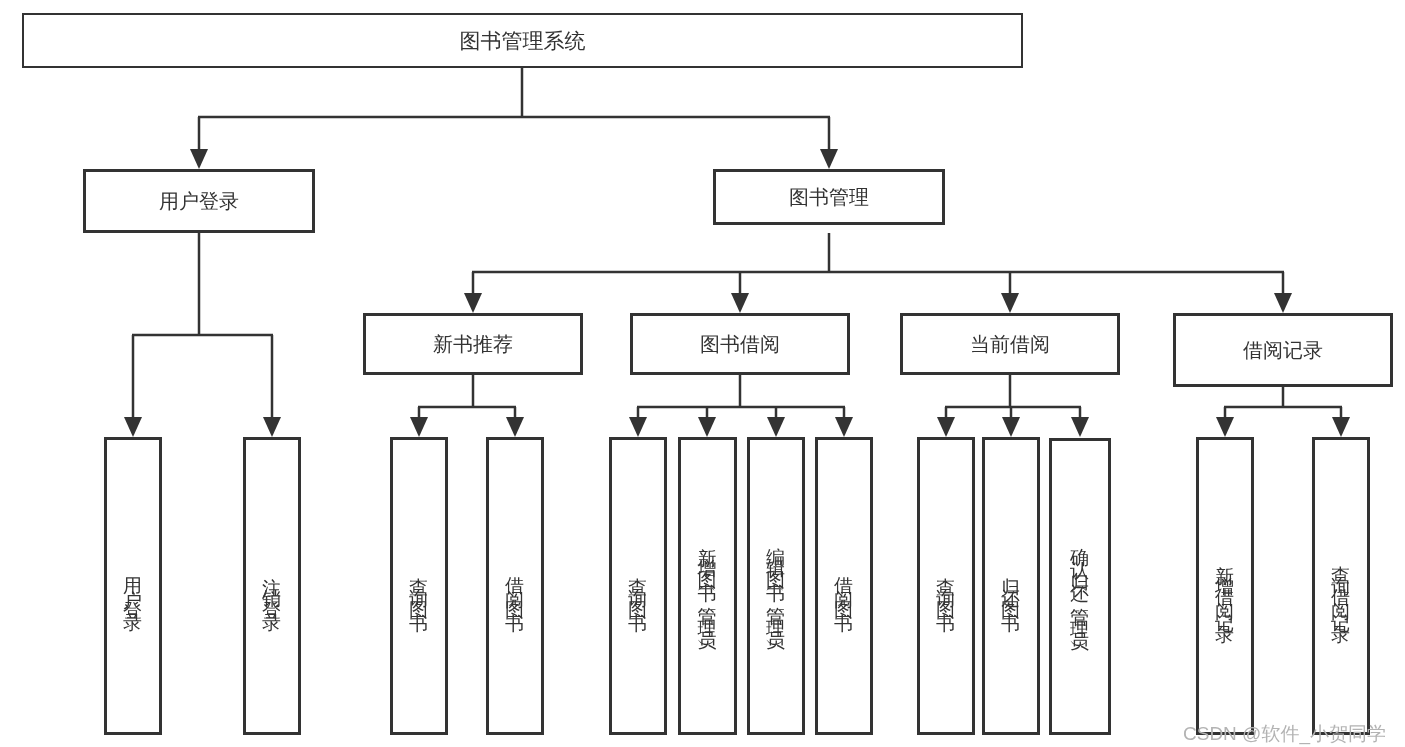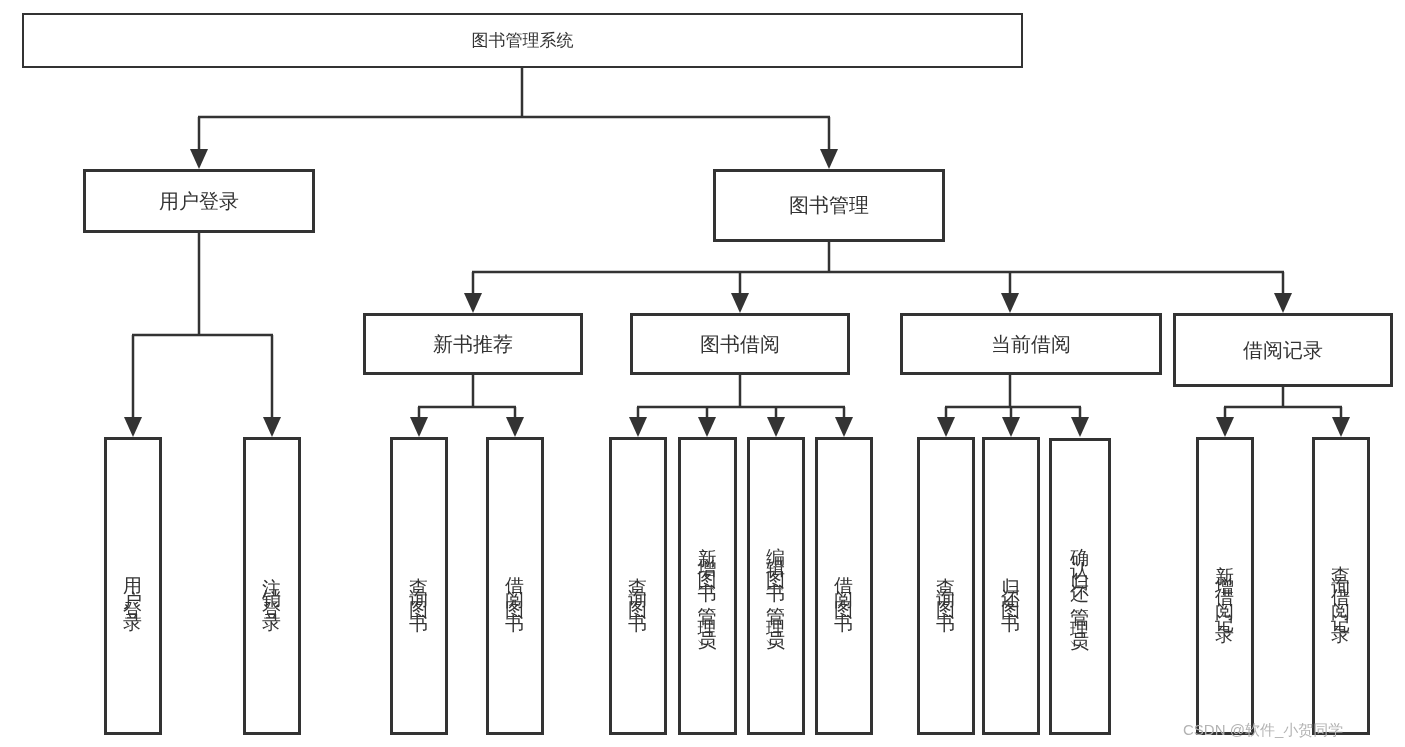--- a/index.html
+++ b/index.html
@@ -20,36 +20,36 @@
     position: absolute;
     box-sizing: border-box;
     border: 2px solid #333333;
     background: #ffffff;
     display: flex;
     align-items: center;
     justify-content: center;
     color: #333333;
     text-align: center;
   }
-  .root-box  { font-size: 17px; border-width: 2px; }
+  .root-box  { font-size: 21px; border-width: 2px; }
   .l2-box, .l3-box { font-size: 20px; border-width: 3px; }
   .leaf-box  { border-width: 3px; }
   .leaf-box .vtext {
     writing-mode: vertical-rl;
     text-orientation: mixed;
     font-size: 19px;
     line-height: 1;
     letter-spacing: 12px;
     color: #333333;
   }
   .watermark {
     position: absolute;
     left: 1183px;
     top: 721px;
-    font-size: 15px;
+    font-size: 19px;
     color: #b3b3b3;
     white-space: nowrap;
     z-index: 20;
   }
 </style>
 </head>
 <body>
 
 <div class="canvas">
 
@@ -129,31 +129,31 @@
     </g>
   </svg>
 
   <div class="box root-box" style="left:22px; top:13px; width:1001px; height:55px;">
     <span>图书管理系统</span>
   </div>
 
   <div class="box l2-box" style="left:83px; top:169px; width:232px; height:64px;">
     <span>用户登录</span>
   </div>
-  <div class="box l2-box" style="left:713px; top:169px; width:232px; height:73px;">
+  <div class="box l2-box" style="left:713px; top:169px; width:232px; height:56px;">
     <span>图书管理</span>
   </div>
 
   <div class="box l3-box" style="left:630px; top:313px; width:220px; height:62px;">
     <span>图书借阅</span>
   </div>
   <div class="box l3-box" style="left:363px; top:313px; width:220px; height:62px;">
     <span>新书推荐</span>
   </div>
-  <div class="box l3-box" style="left:900px; top:313px; width:262px; height:62px;">
+  <div class="box l3-box" style="left:900px; top:313px; width:220px; height:62px;">
     <span>当前借阅</span>
   </div>
   <div class="box l3-box" style="left:1173px; top:313px; width:220px; height:74px;">
     <span>借阅记录</span>
   </div>
 
   <div class="box leaf-box" style="left:104px; top:437px; width:58px; height:298px;">
     <span class="vtext">用户登录</span>
   </div>
   <div class="box leaf-box" style="left:243px; top:437px; width:58px; height:298px;">

